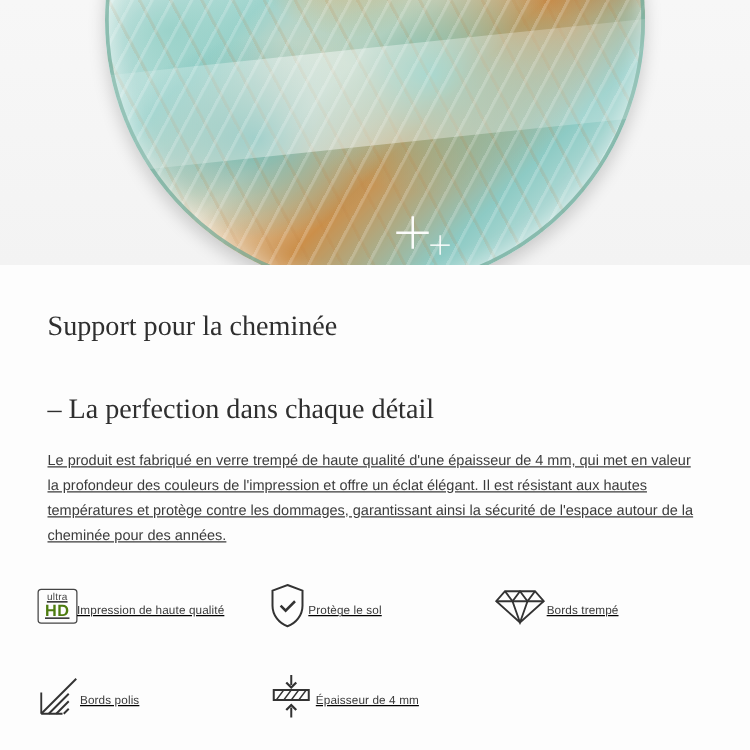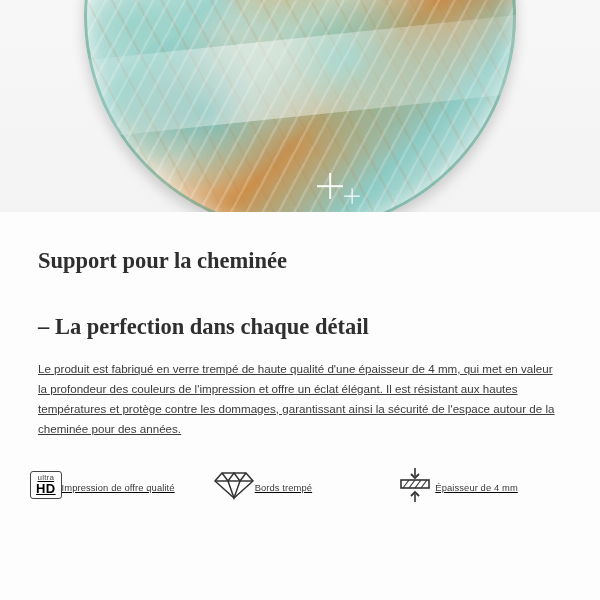--- a/index.html
+++ b/index.html
@@ -107,21 +107,21 @@
 
   
   .content {
     padding: 16px 38px 0 38px;
   }
   .headline {
     font-family: "Liberation Serif", serif;
     font-size: 22.5px;
     line-height: 1.35;
     color: #2f2f2f;
-    font-weight: 700;
+    font-weight: 400;
     margin: 18px 0 16px 0;
   }
   .headline .line2 {
     display: block;
     margin-top: 36px;
   }
   .body-text {
     font-size: 11.6px;
     line-height: 1.72;
     color: #3b3b3b;
@@ -169,21 +169,21 @@
     line-height: 1;
   }
   .ultrahd-box .u1 {
     font-size: 8px;
     color: #444;
     letter-spacing: 0.2px;
   }
   .ultrahd-box .u2 {
     font-size: 13px;
     font-weight: bold;
-    color: #000000;
+    color: #4d7c0f;
     letter-spacing: 0.4px;
   }
 </style>
 </head>
 <body>
 
 <div class="page">
 
   <div class="hero">
     <div class="hero-bg"></div>
@@ -207,36 +207,58 @@
   <div class="features">
 
 
     <div class="feature">
       <div class="feature-icon">
         <div class="ultrahd-box">
           <span class="u1">ultra</span>
           <span class="u2">HD</span>
         </div>
       </div>
-      <div class="feature-label">Impression de offre qualité</div>
-    </div>
-
+      <div class="feature-label">Impression de haute qualité</div>
+    </div>
+
+    <div class="feature">
+      <div class="feature-icon">
+        <svg width="34" height="40" viewBox="0 0 34 40" fill="none" stroke="#333" stroke-width="1.6">
+          <path d="M17 3l12 4.5v12c0 8-5.6 14.2-12 16.5C10.6 33.7 5 27.5 5 19.5v-12L17 3z"></path>
+          <path d="M11.5 19.5l4 4 7.5-7.5" stroke-width="2"></path>
+        </svg>
+      </div>
+      <div class="feature-label">Protège le sol</div>
+    </div>
 
     <div class="feature">
       <div class="feature-icon">
         <svg width="42" height="34" viewBox="0 0 42 34" fill="none" stroke="#333" stroke-width="1.5">
           <path d="M9 5h24l7 8-19 17L2 13 9 5z"></path>
           <path d="M2 13h38"></path>
           <path d="M9 5l6 8 6-8 6 8 6-8"></path>
           <path d="M15 13l6 17 6-17"></path>
         </svg>
       </div>
       <div class="feature-label">Bords trempé</div>
     </div>
 
+    <div class="feature">
+      <div class="feature-icon">
+        <svg width="34" height="34" viewBox="0 0 34 34" fill="none" stroke="#333" stroke-width="1.5">
+          <path d="M3 31L31 3"></path>
+          <path d="M3 31V14"></path>
+          <path d="M3 31h17"></path>
+          <path d="M9 31L25 15"></path>
+          <path d="M15 31l10-10"></path>
+          <path d="M21 31l4-4"></path>
+        </svg>
+      </div>
+      <div class="feature-label">Bords polis</div>
+    </div>
 
     <div class="feature">
       <div class="feature-icon">
         <svg width="40" height="38" viewBox="0 0 40 38" fill="none" stroke="#333" stroke-width="1.6">
           <line x1="20" y1="2" x2="20" y2="10"></line>
           <path d="M16 8l4 4 4-4" stroke-width="1.8"></path>
           <rect x="6" y="14" width="28" height="8"></rect>
           <path d="M8 22l6-8M14 22l6-8M20 22l6-8M26 22l6-8" stroke-width="1.1"></path>
           <line x1="20" y1="36" x2="20" y2="28"></line>
           <path d="M16 30l4-4 4 4" stroke-width="1.8"></path>

